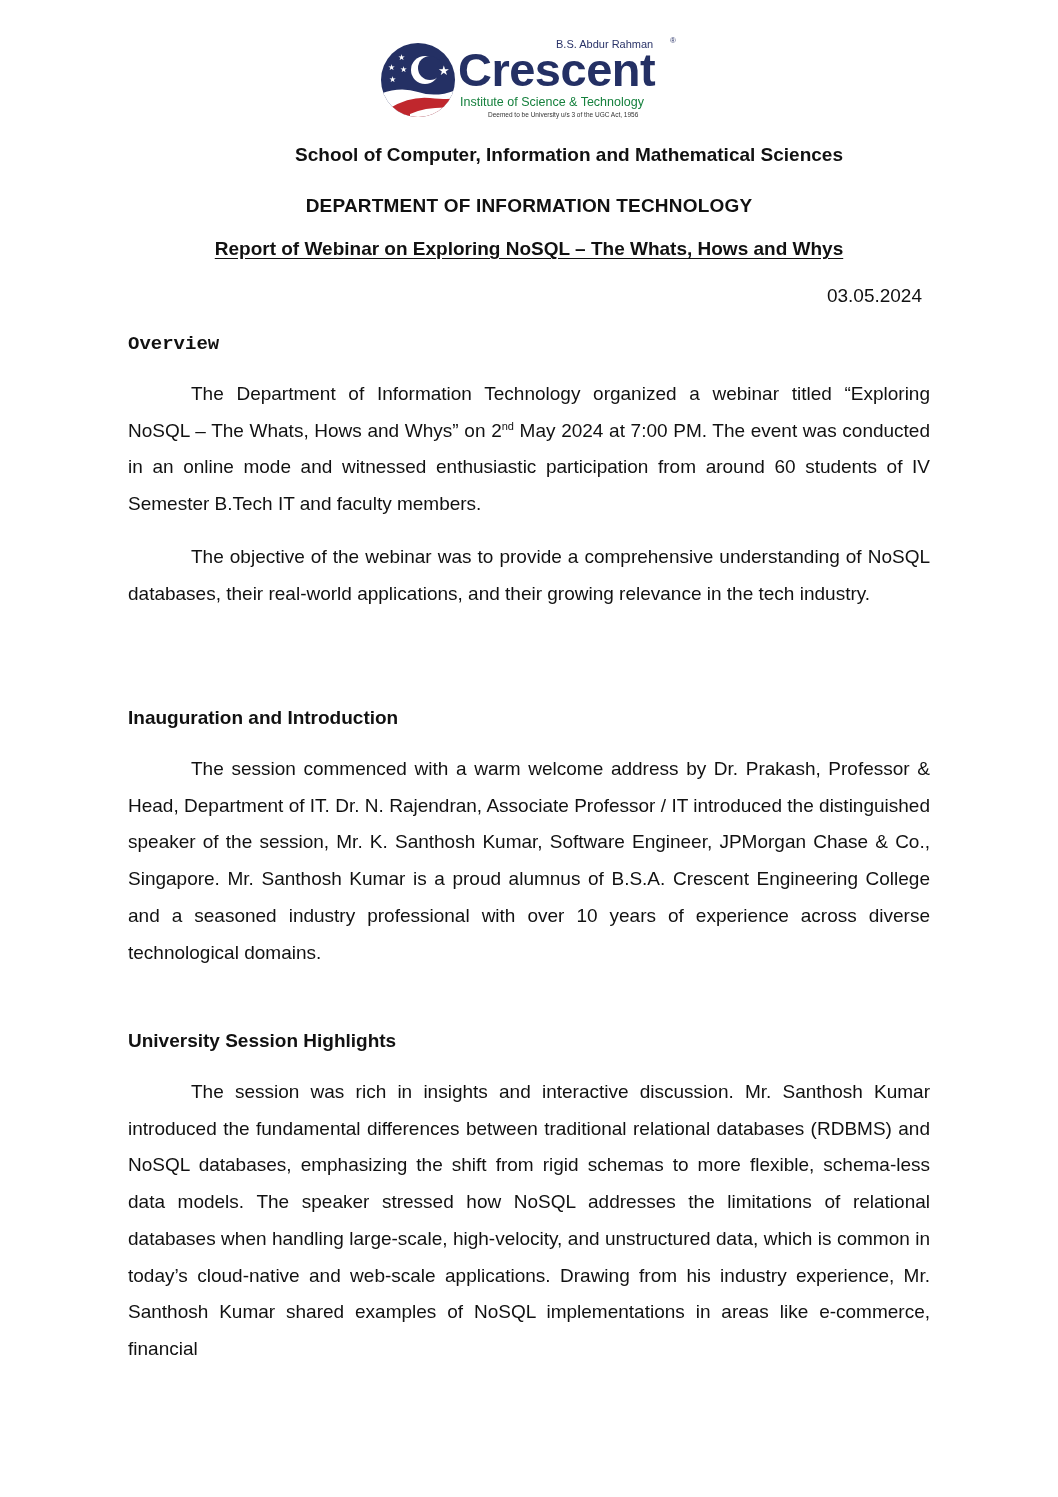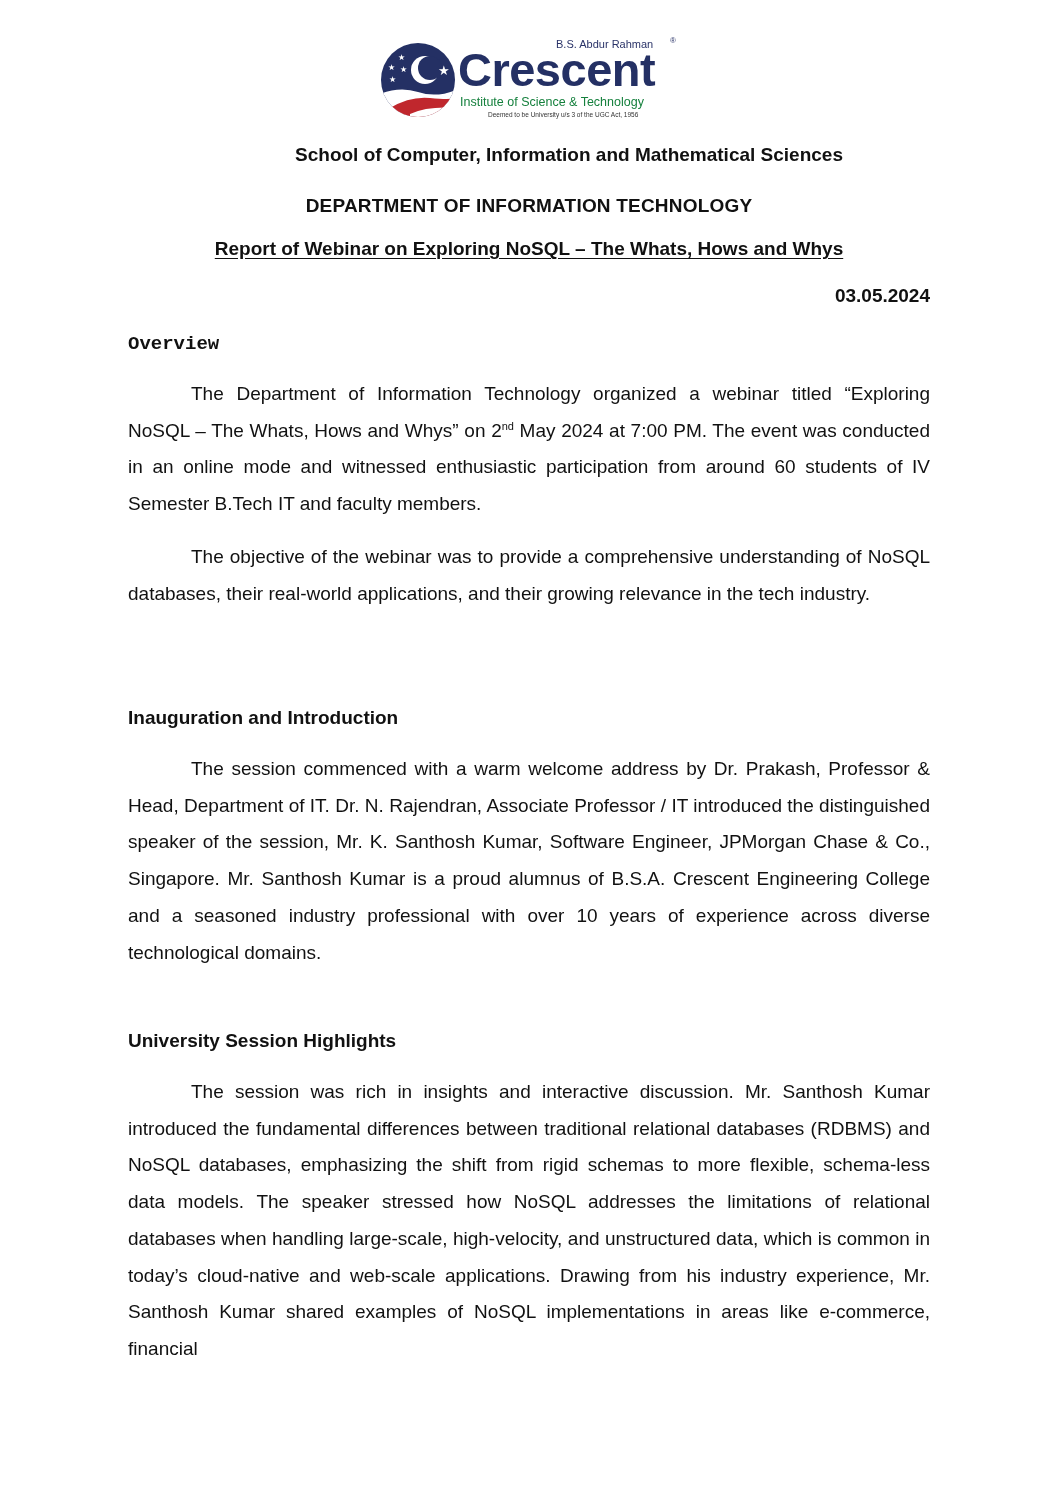--- a/index.html
+++ b/index.html
@@ -82,25 +82,24 @@
     }
     .school { top: 144px; margin-left: 40px; }
     .dept { top: 195px; letter-spacing: 0.2px; }
     .title {
       top: 238px;
       text-decoration: underline;
       text-underline-offset: 3px;
     }
     .date {
       position: absolute;
-      right: 128px;
+      right: 136px;
       top: 285px;
       font-size: 19px;
       white-space: nowrap;
-      font-weight: bold;
     }
     .heading {
       position: absolute;
       left: 128px;
       font-weight: bold;
       font-size: 19px;
       white-space: nowrap;
     }
     .para {
       position: absolute;

